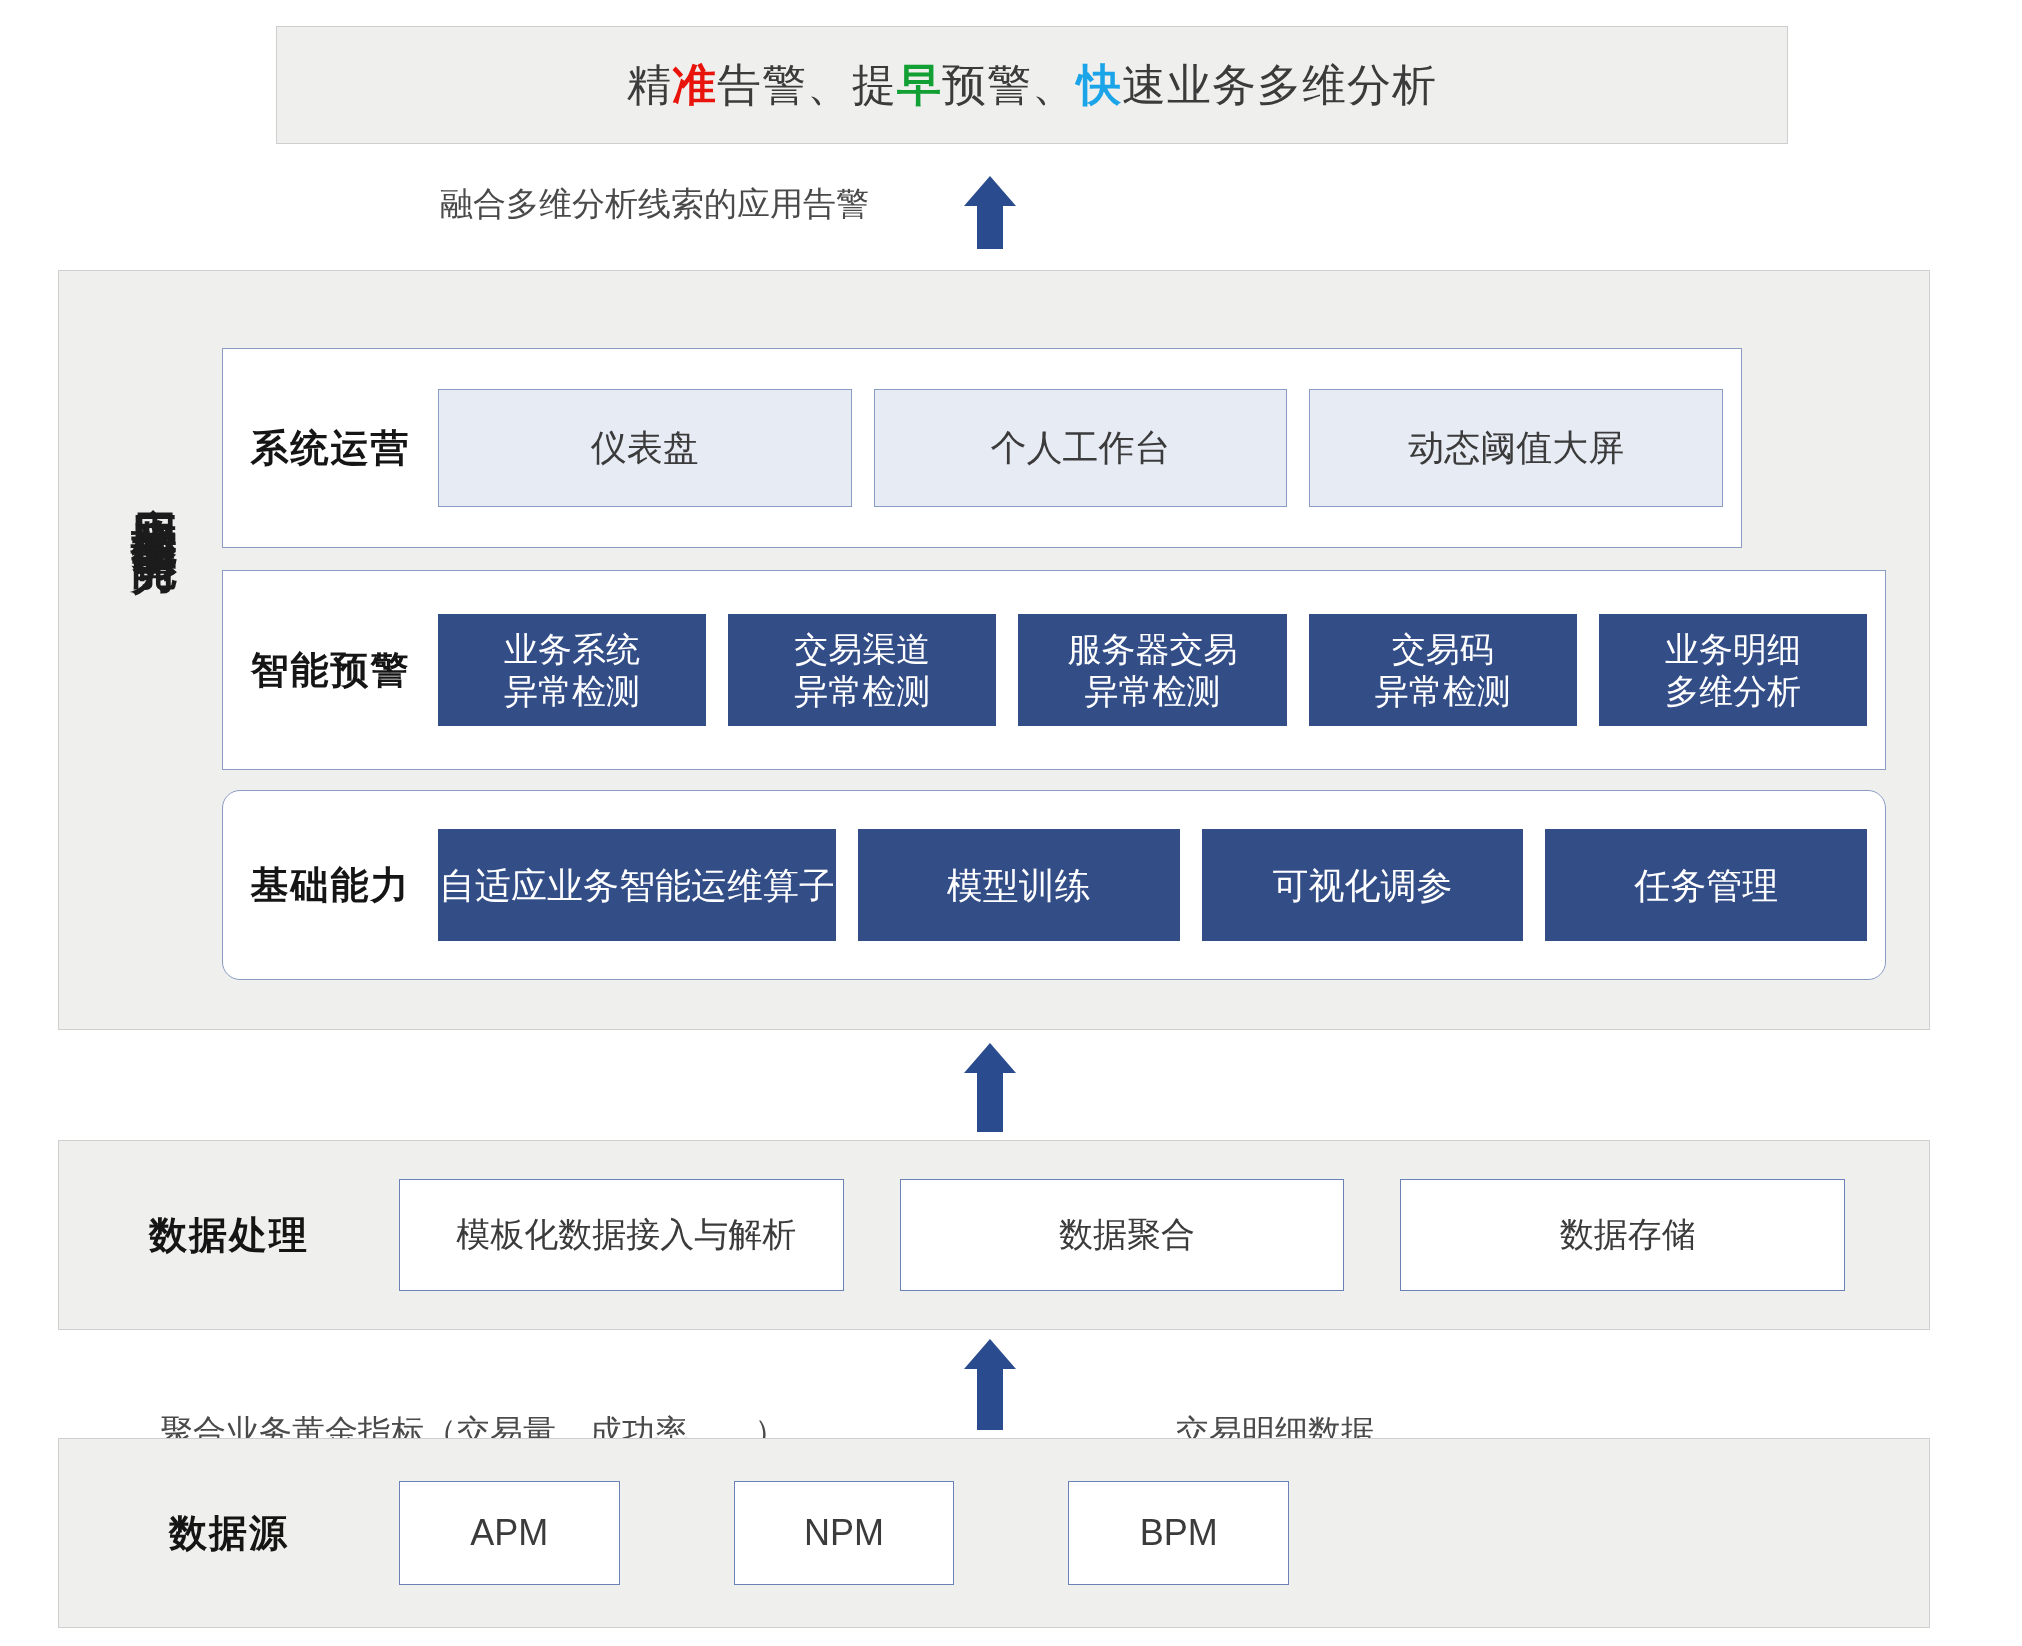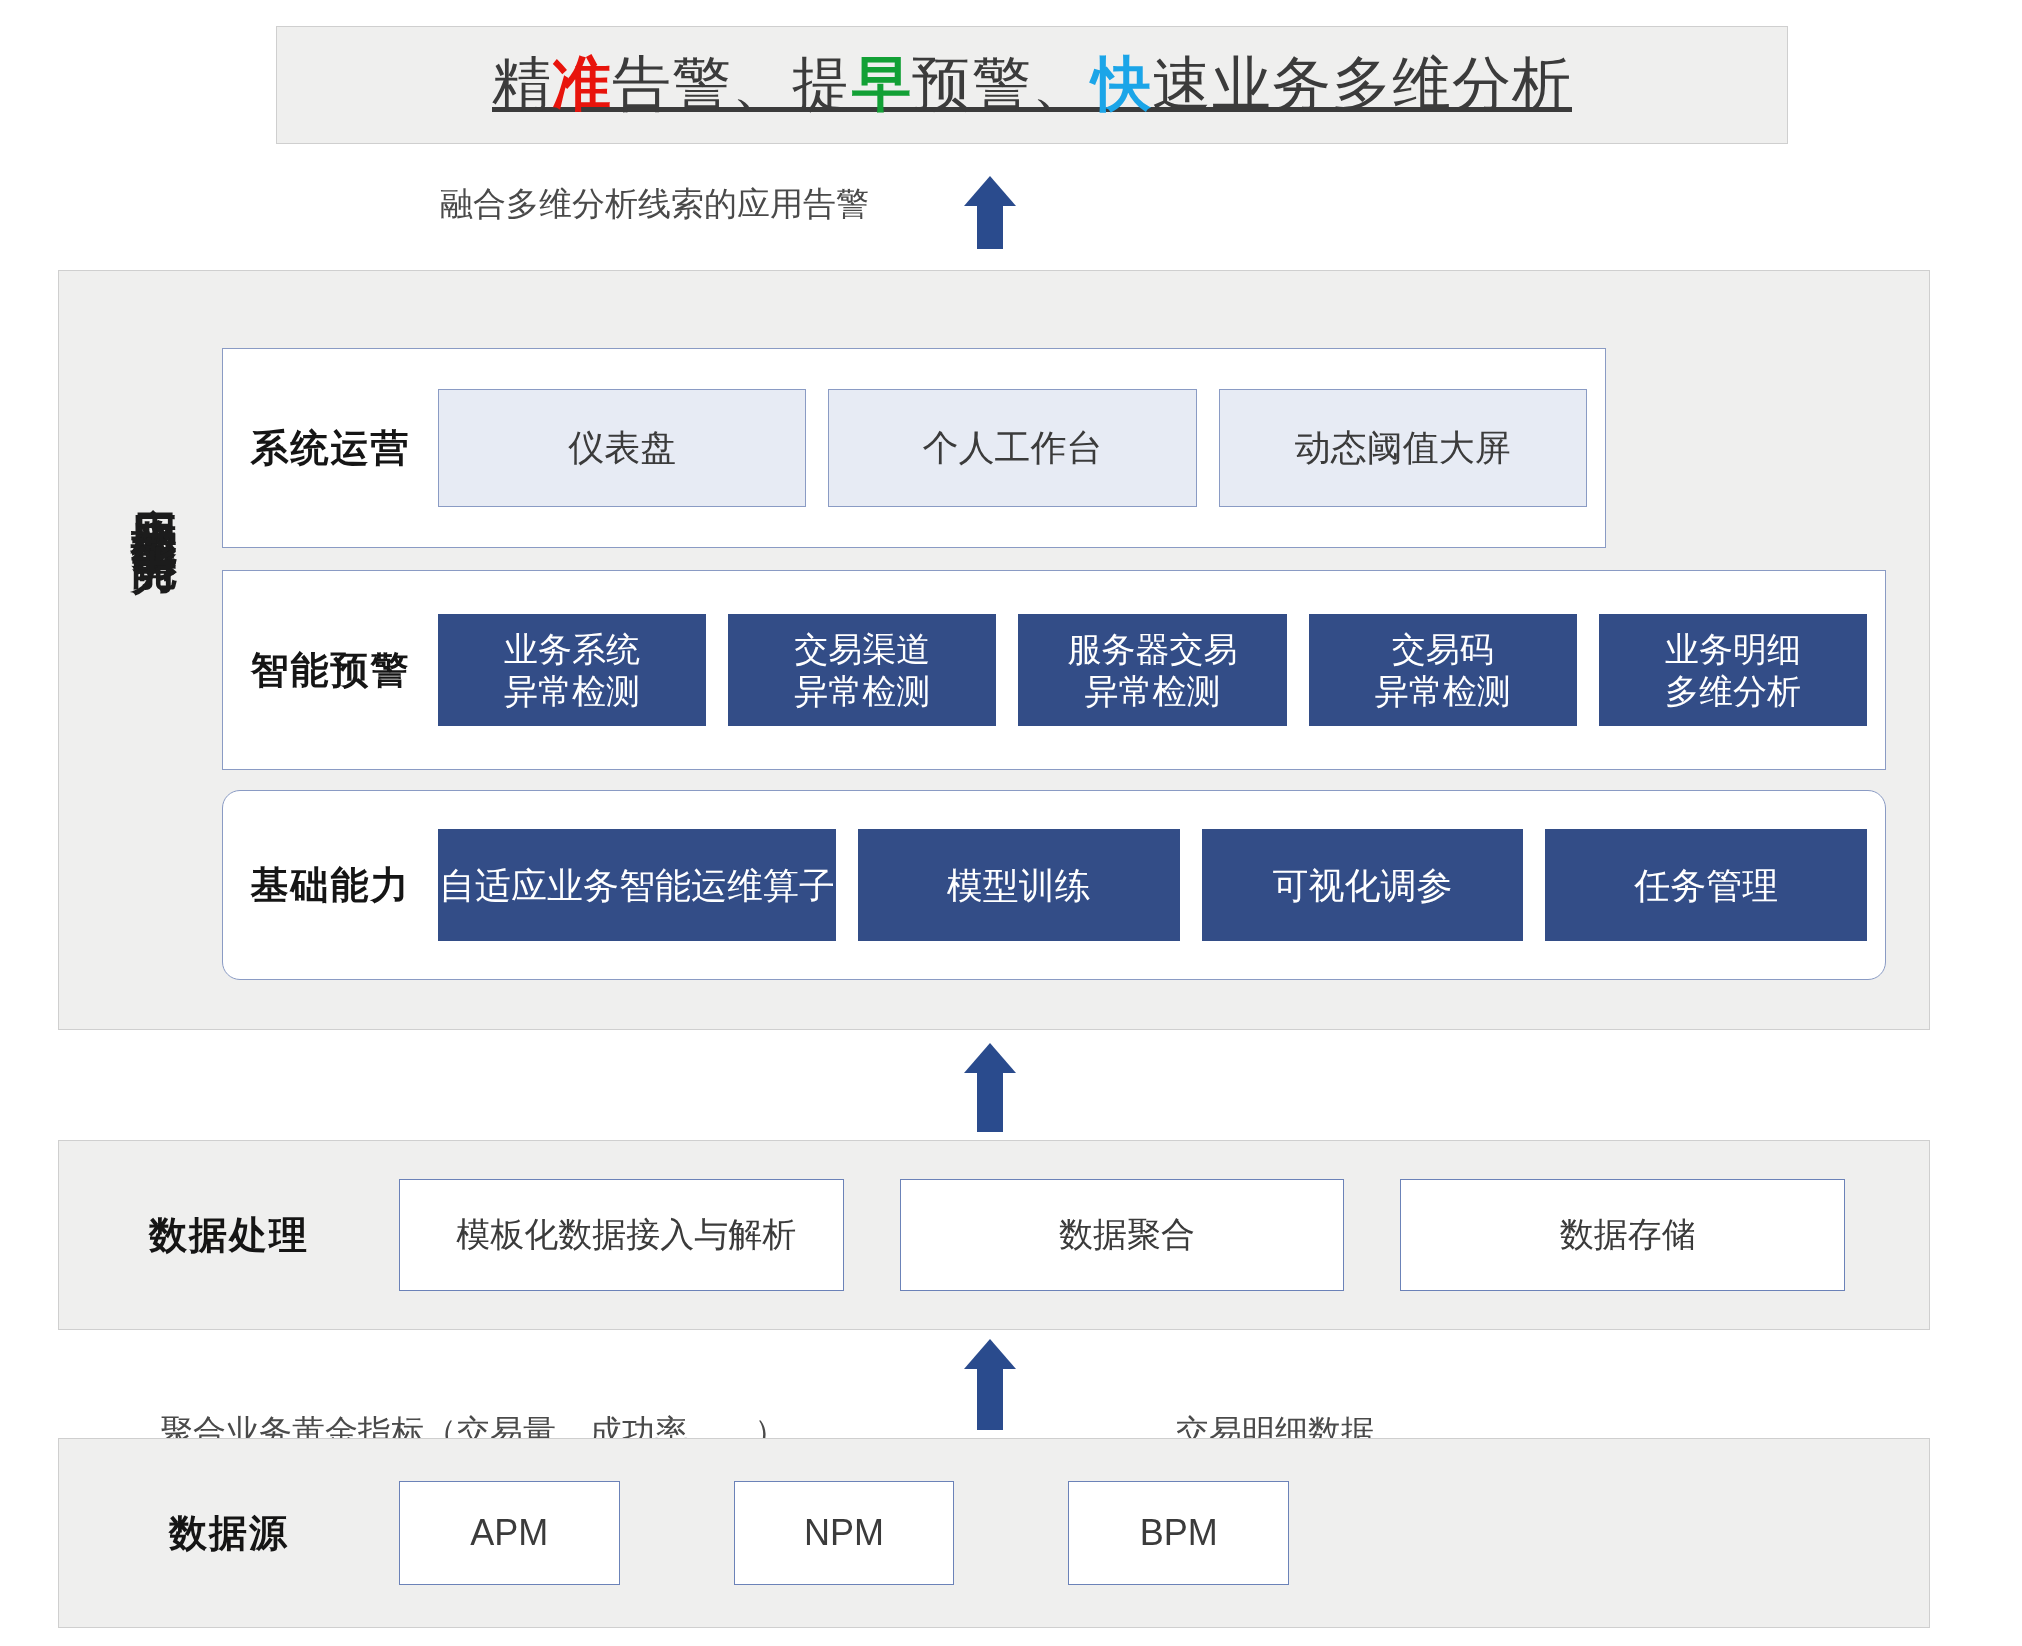--- a/index.html
+++ b/index.html
@@ -24,25 +24,24 @@
     width: 1512px;
     height: 118px;
     background: #efefee;
     border: 1px solid #cfcfcf;
     box-sizing: border-box;
     display: flex;
     align-items: center;
     justify-content: center;
   }
   .top-banner-text {
-    font-size: 59px;
+    font-size: 44px;
     letter-spacing: 1px;
     color: #3b3b3b;
     white-space: nowrap;
-    text-decoration: underline;
   }
   .hl-red   { color: #e8140c; font-weight: bold; }
   .hl-green { color: #12a035; font-weight: bold; }
   .hl-blue  { color: #1ba5e8; font-weight: bold; }
 
   
   .arrow-label-top {
     position: absolute;
     left: 440px;
     top: 182px;
@@ -109,21 +108,21 @@
   }
 
   .sub-panel {
     position: absolute;
     background: #ffffff;
     border: 1px solid #8a9bc4;
     box-sizing: border-box;
     display: flex;
     align-items: center;
   }
-  #panel-ops     { left: 222px; top: 348px; width: 1384px; height: 200px; }
+  #panel-ops     { left: 222px; top: 348px; width: 1520px; height: 200px; }
   #panel-warn    { left: 222px; top: 570px; width: 1664px; height: 200px; }
   #panel-base    { left: 222px; top: 790px; width: 1664px; height: 190px; border-radius: 18px; }
 
   .row-label {
     flex: 0 0 auto;
     width: 215px;
     text-align: center;
     font-size: 38px;
     font-weight: bold;
     color: #151515;

